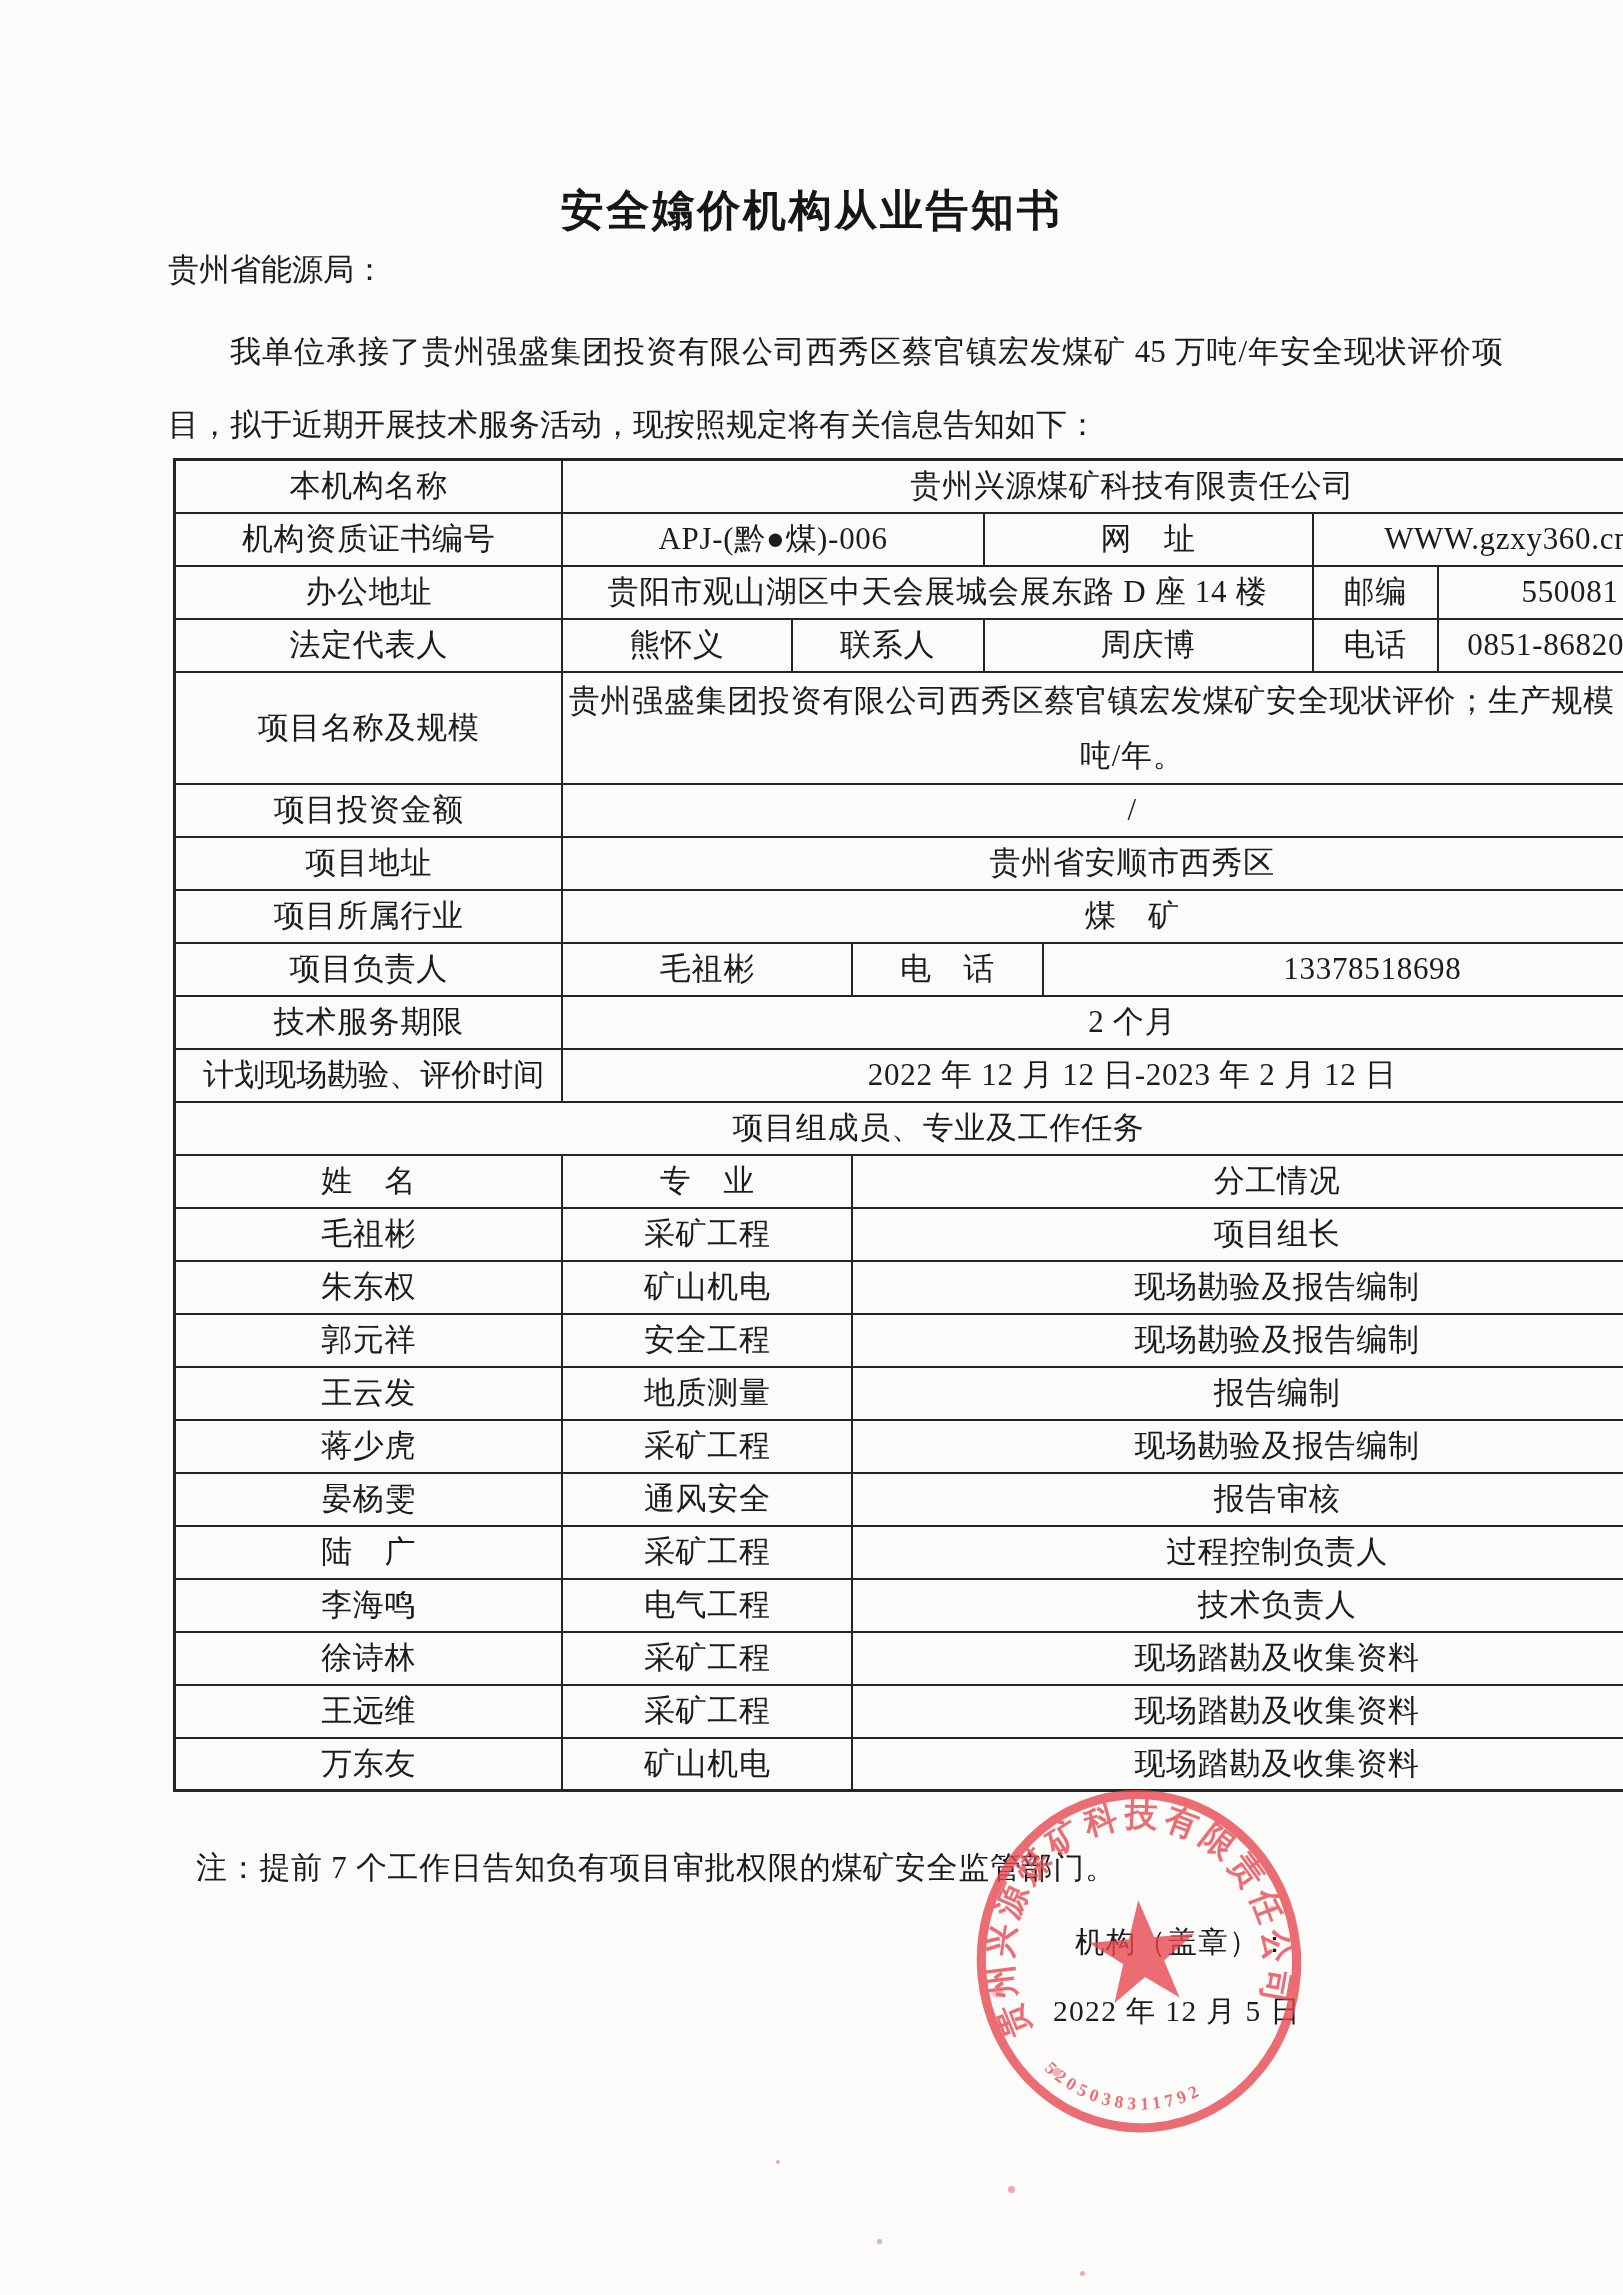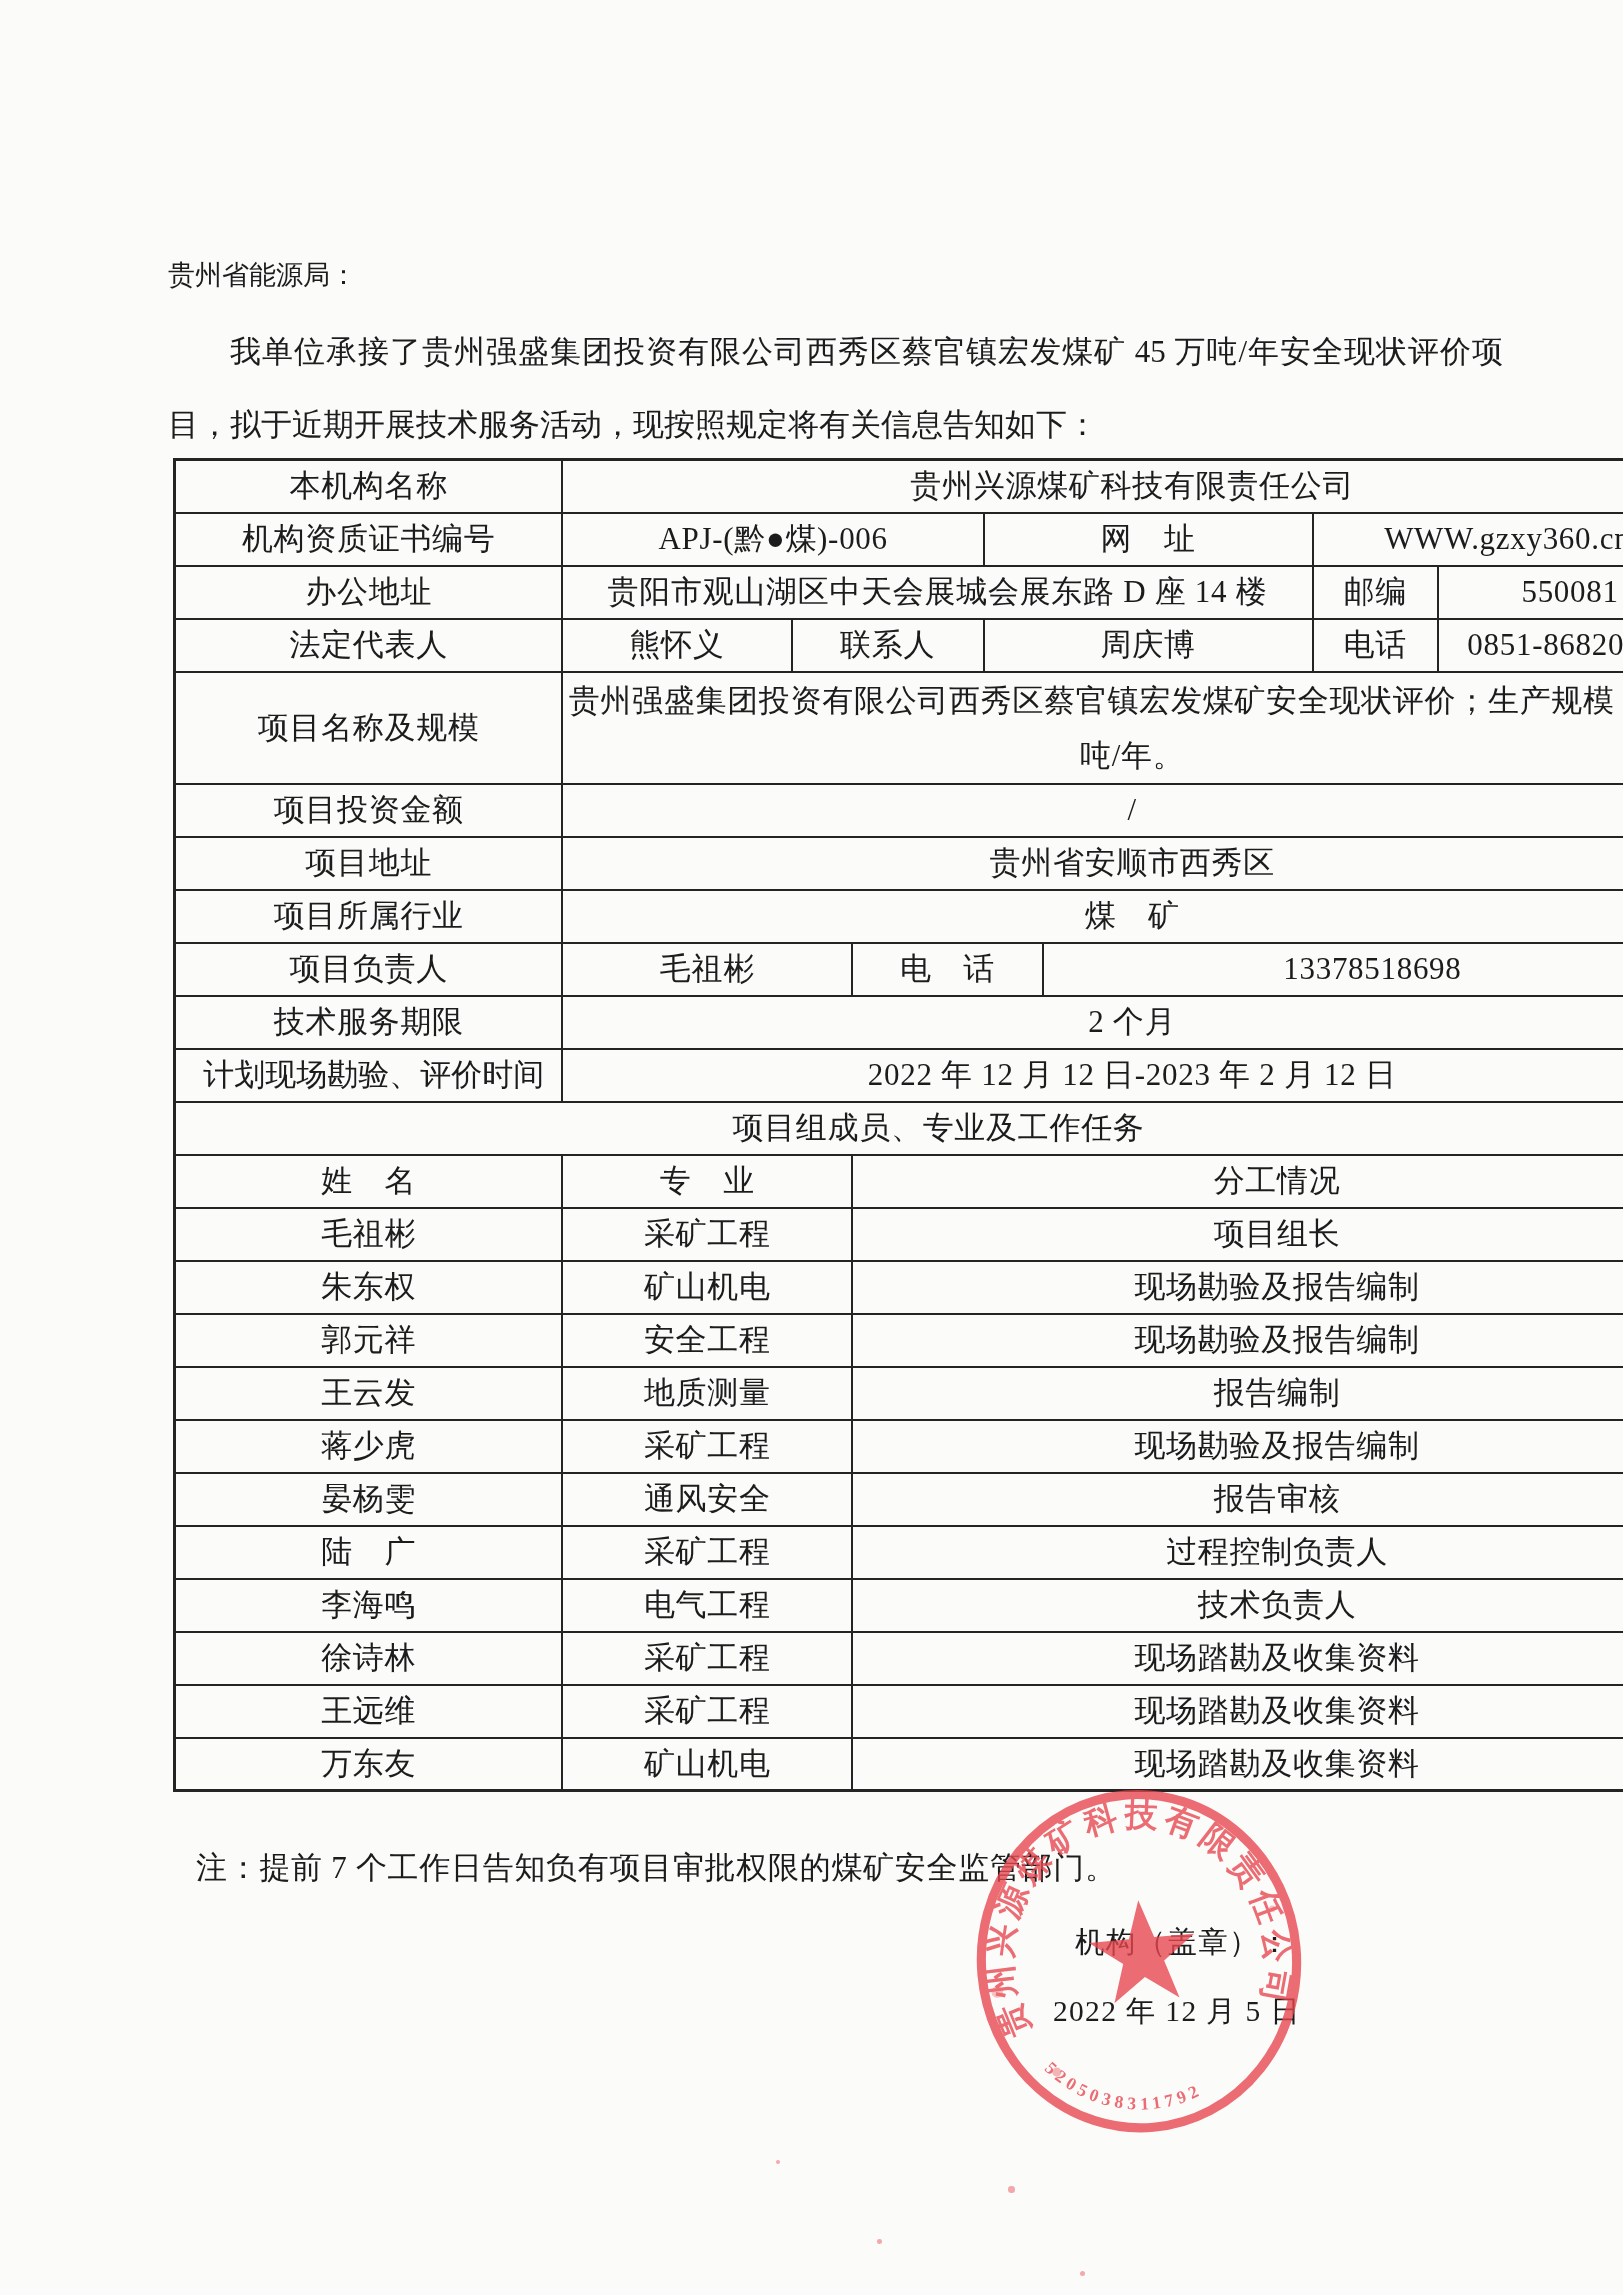--- a/index.html
+++ b/index.html
@@ -11,22 +11,22 @@
     font-family:"Liberation Serif","DejaVu Serif",serif;
     color:#1c1c1c;
   }
   .page{position:absolute;inset:0;}
   .doc-title{
     position:absolute;top:182px;left:0;width:100%;
     text-align:center;font-size:43px;font-weight:900;
     letter-spacing:2.6px;margin:0;color:#161616;
   }
   .salutation{
-    position:absolute;left:168px;top:257px;
-    font-size:27px;
+    position:absolute;left:168px;top:249px;
+    font-size:31px;
   }
   .intro{
     position:absolute;left:168px;top:315px;width:1335px;
     font-size:31px;line-height:73px;
     text-align:justify;text-indent:2em;margin:0;
   }
   table.info{
     position:absolute;left:173px;top:458px;
     width:1531px;table-layout:fixed;
     border-collapse:collapse;
@@ -71,20 +71,21 @@
     font-family:"Liberation Serif","DejaVu Serif",serif;
     font-weight:bold;
   }
   .speck{position:absolute;border-radius:50%;opacity:.45;}
 </style>
 </head>
 <body>
 
 <div class="page">
 
+  <h1 class="doc-title">安全嬆价机构从业告知书</h1>
 
   <div class="salutation">贵州省能源局：</div>
 
   <p class="intro">我单位承接了贵州强盛集团投资有限公司西秀区蔡官镇宏发煤矿 45 万吨/年安全现状评价项目，拟于近期开展技术服务活动，现按照规定将有关信息告知如下：</p>
 
   <table class="info">
     <colgroup>
       <col style="width:25.39%">
         <col style="width:14.99%">
         <col style="width:3.97%">

